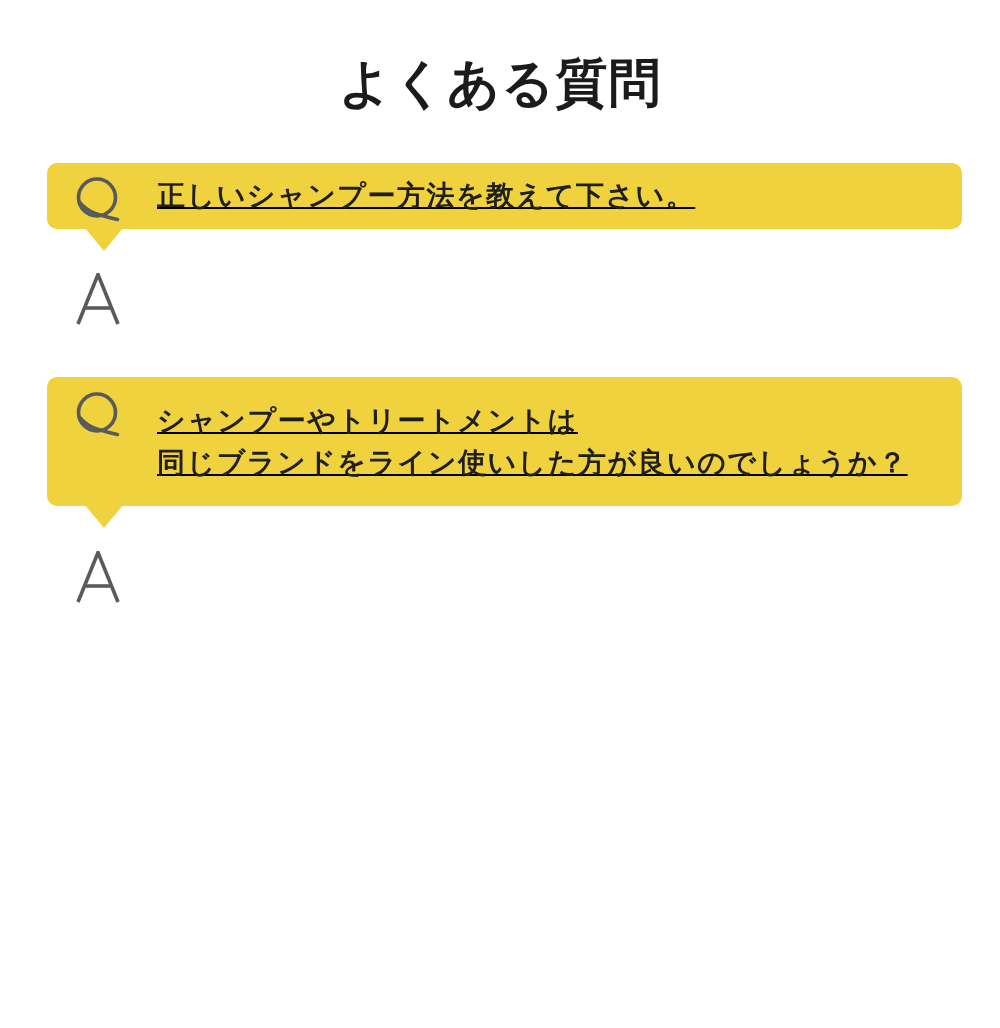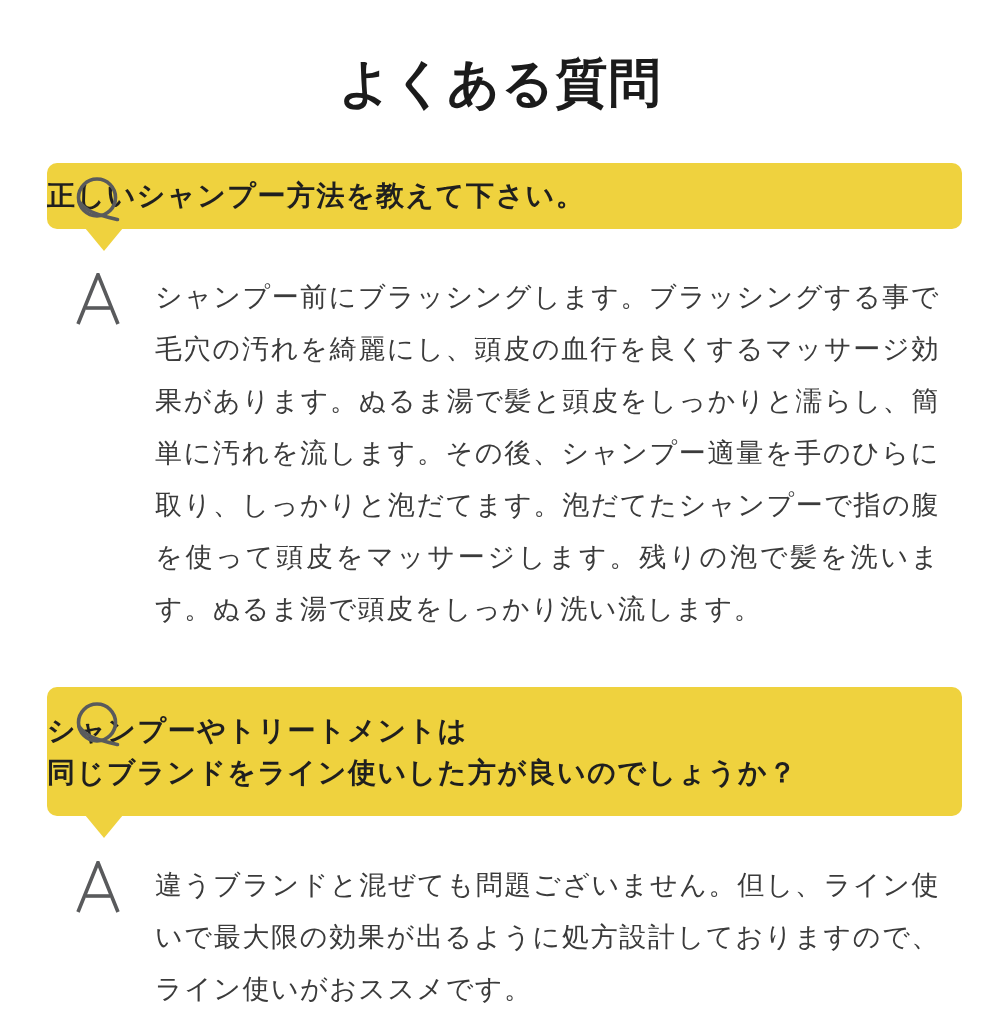--- a/index.html
+++ b/index.html
@@ -21,20 +21,22 @@
   }
   .q-banner {
     position:relative;
     margin-left:47px;
     width:915px;
     box-sizing:border-box;
     background:#efd23e;
     border-radius:10px;
     display:flex;
     align-items:center;
+    padding-left:110px;
+    text-decoration:underline;
   }
   .q-banner.single { height:66px;  margin-top:47px; }
   .q-banner.double { height:129px; margin-top:52px; }
   .q-icon { position:absolute; left:29px; top:13px; width:44px; height:48px; }
   .q-banner.double .q-icon { top:14px; }
   .banner-tail {
     position:absolute;
     left:38px; top:100%; margin-top:-1px;
     width:0; height:0;
     border-left:19px solid transparent;
@@ -79,34 +81,32 @@
   </svg>
   <div class="q-text">正しいシャンプー方法を教えて下さい。</div>
   <div class="banner-tail"></div>
 </div>
 
 <div class="answer-row first">
   <svg class="a-icon" viewBox="0 0 46 52" aria-hidden="true">
     <path d="M3 51 L23 1.5 L43 51" fill="none" stroke="#595a5c" stroke-width="3.6"></path>
     <path d="M11 35 L35 35" fill="none" stroke="#595a5c" stroke-width="3.6"></path>
   </svg>
-  <p class="a-text">シャンプー前にブラッシングします。ブラッシングする事で毛穴の汚れを綺麗にし、頭皮の血行を良くするマッサージ効果があります。ぬるま湯で髪と頭皮をしっかりと濡らし、簡単に汚れを流します。その後、シャンプー適量を手のひらに取り、しっかりと泡だてます。泡だてたシャンプーで指の腹を使って頭皮をマッサージします。残りの泡で髪を洗います。ぬるま湯で頭皮をしっかり洗い流します。</p>
 </div>
 
 <div class="q-banner double">
   <svg class="q-icon" viewBox="0 0 44 48" aria-hidden="true">
     <circle cx="21" cy="21.5" r="18.5" fill="none" stroke="#595a5c" stroke-width="3.6"></circle>
     <path d="M3.5 26 C 12 37, 24 39.5, 41.5 43.5" fill="none" stroke="#595a5c" stroke-width="3.6" stroke-linecap="round"></path>
   </svg>
   <div>
     <div class="q-text">シャンプーやトリートメントは</div>
     <div class="q-text">同じブランドをライン使いした方が良いのでしょうか？</div>
   </div>
   <div class="banner-tail"></div>
 </div>
 
 <div class="answer-row second">
   <svg class="a-icon" viewBox="0 0 46 52" aria-hidden="true">
     <path d="M3 51 L23 1.5 L43 51" fill="none" stroke="#595a5c" stroke-width="3.6"></path>
     <path d="M11 35 L35 35" fill="none" stroke="#595a5c" stroke-width="3.6"></path>
   </svg>
-  <p class="a-text">違うブランドと混ぜても問題ございません。但し、ライン使いで最大限の効果が出るように処方設計しておりますので、ライン使いがおススメです。</p>
 </div>
 
 </body></html>

